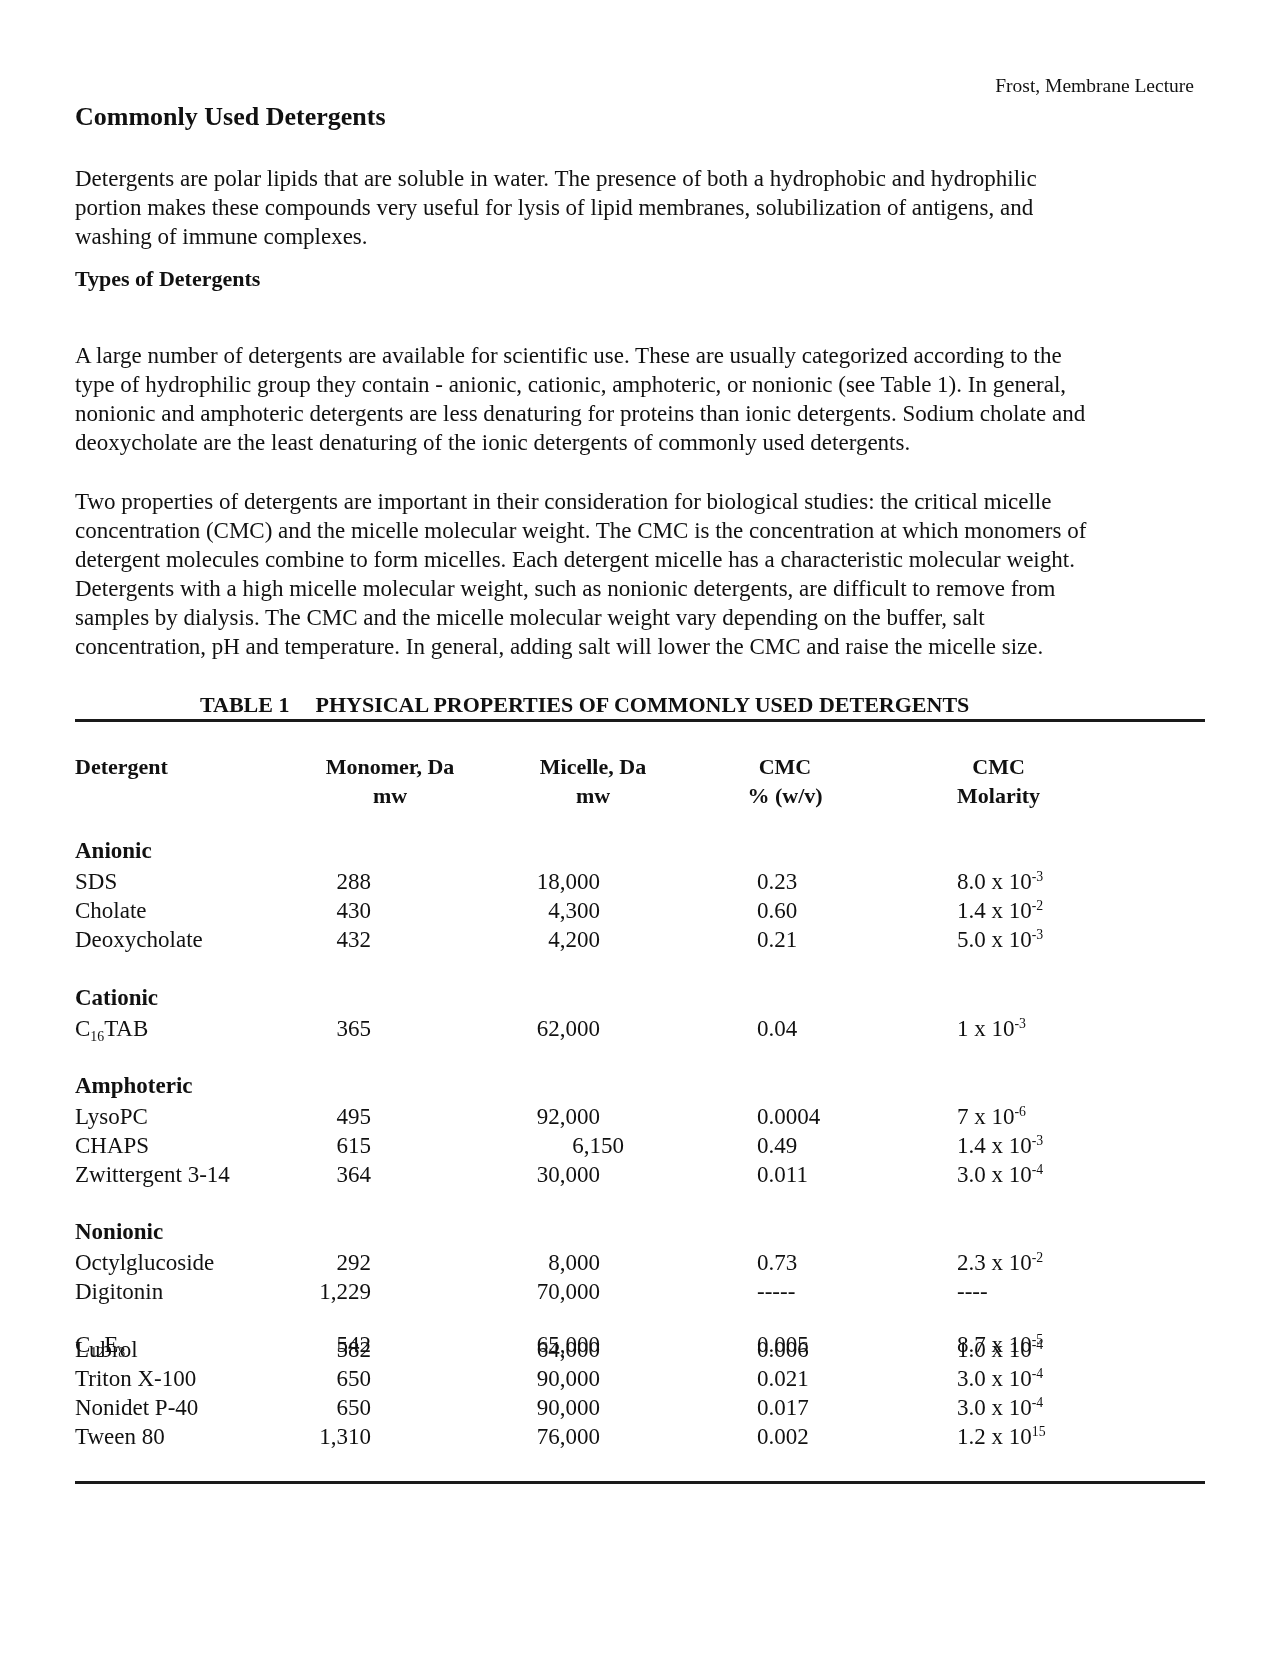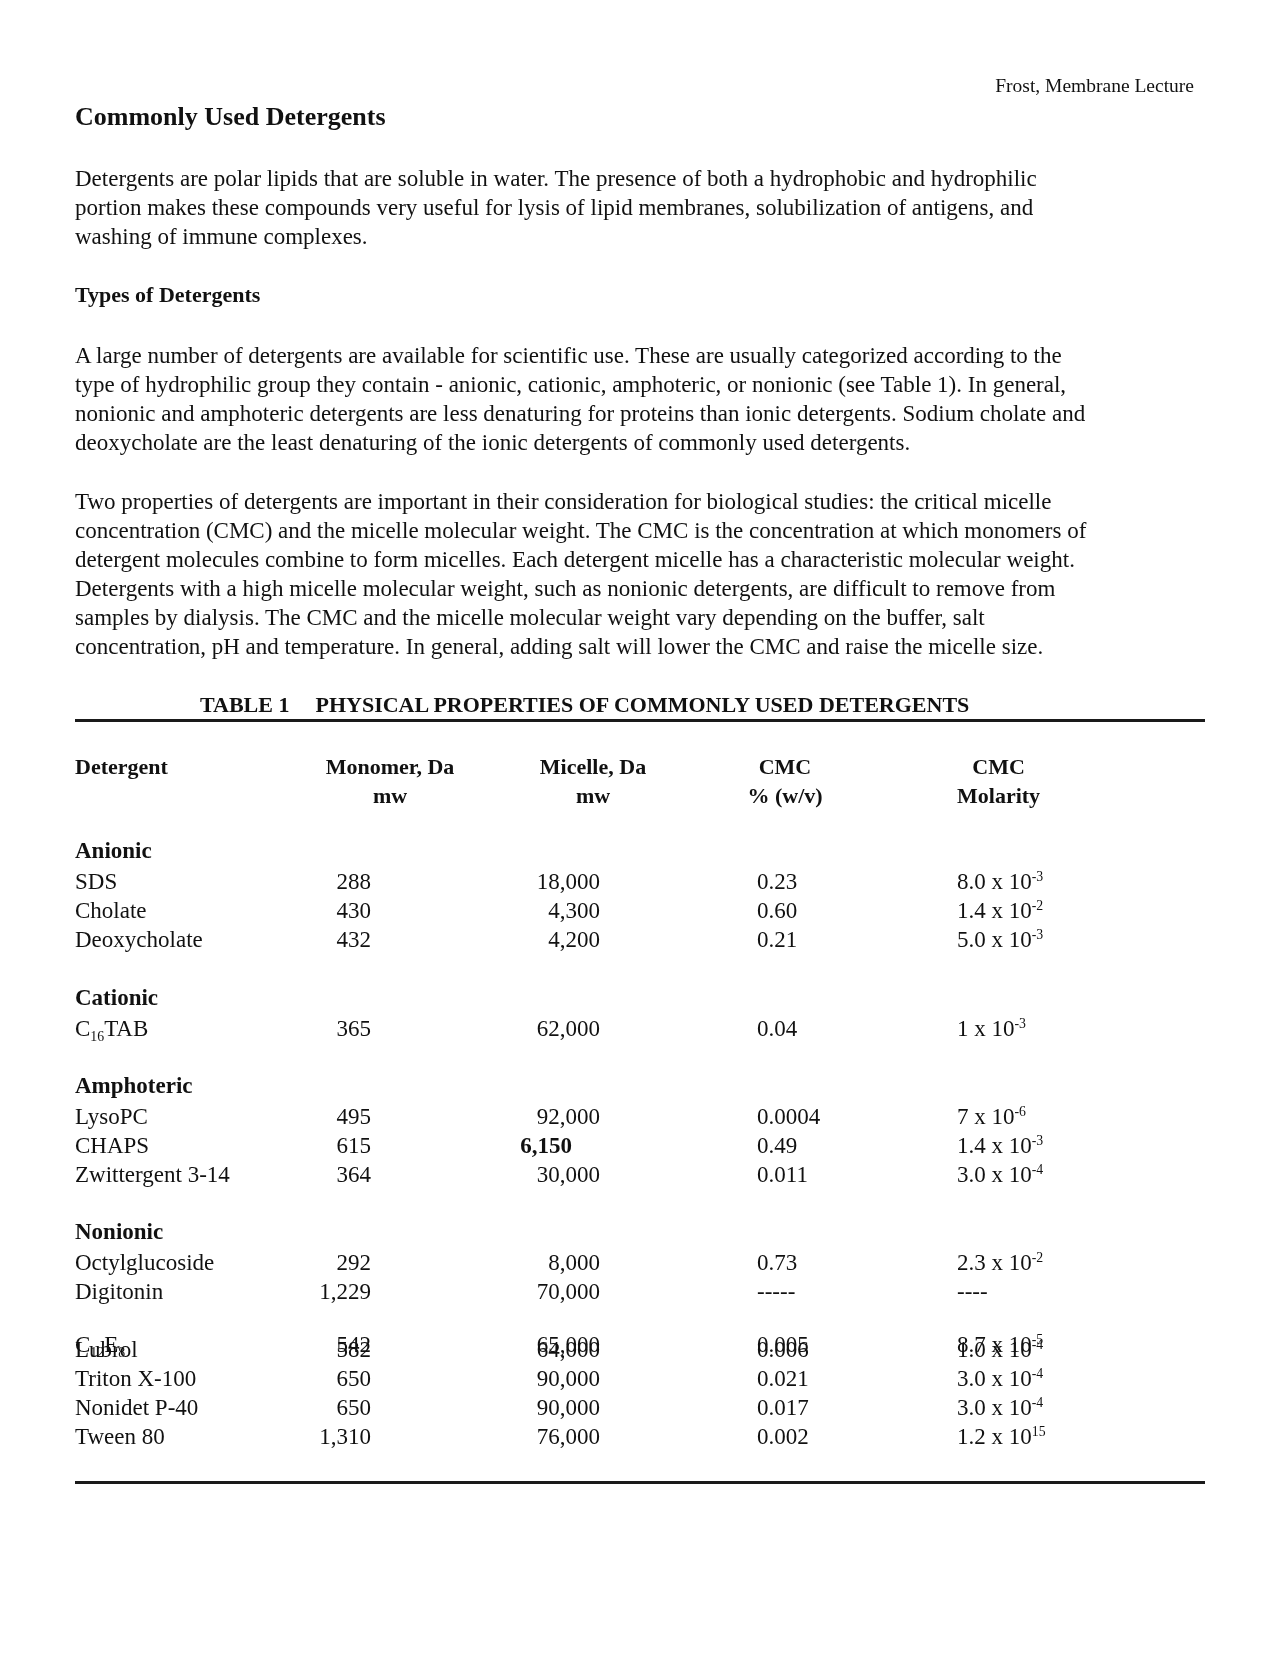--- a/index.html
+++ b/index.html
@@ -31,21 +31,21 @@
 <div class="abs running-head">Frost, Membrane Lecture</div>
 
 <div class="abs title">Commonly Used Detergents</div>
 
 <div class="abs para" style="top:164px">
   <span class="ln">Detergents are polar lipids that are soluble in water.  The presence of both a hydrophobic and hydrophilic</span>
   <span class="ln">portion makes these compounds very useful for lysis of lipid membranes, solubilization of antigens, and</span>
   <span class="ln">washing of immune complexes.</span>
 </div>
 
-<div class="abs subhead" style="top:282px">Types of Detergents</div>
+<div class="abs subhead" style="top:266px">Types of Detergents</div>
 
 <div class="abs para" style="top:341px">
   <span class="ln">A large number of detergents are available for scientific use.  These are usually categorized according to the</span>
   <span class="ln">type of hydrophilic group they contain - anionic, cationic, amphoteric, or nonionic (see Table 1).  In general,</span>
   <span class="ln">nonionic and amphoteric detergents are less denaturing for proteins than ionic detergents.  Sodium cholate and</span>
   <span class="ln">deoxycholate are the least denaturing of the ionic detergents of commonly used detergents.</span>
 </div>
 
 <div class="abs para" style="top:487px">
   <span class="ln">Two properties of detergents are important in their consideration for biological studies: the critical micelle</span>
@@ -120,21 +120,21 @@
 <div class="abs" style="top:1102px; left:0; width:1280px; height:29px;">
   <span class="abs cell" style="left:75px;">LysoPC</span>
   <span class="abs cell r" style="left:271px; width:100px;">495</span>
   <span class="abs cell r" style="left:500px; width:100px;">92,000</span>
   <span class="abs cell" style="left:757px;">0.0004</span>
   <span class="abs cell" style="left:957px;"><span>7 x 10</span><sup>-6</sup></span>
 </div>
 <div class="abs" style="top:1131px; left:0; width:1280px; height:29px;">
   <span class="abs cell" style="left:75px;">CHAPS</span>
   <span class="abs cell r" style="left:271px; width:100px;">615</span>
-  <span class="abs cell r" style="left:472px; width:100px;font-weight:bold;">6,150</span>
+  <span class="abs cell r" style="left:524px; width:100px;">6,150</span>
   <span class="abs cell" style="left:757px;">0.49</span>
   <span class="abs cell" style="left:957px;"><span>1.4 x 10</span><sup>-3</sup></span>
 </div>
 <div class="abs" style="top:1160px; left:0; width:1280px; height:29px;">
   <span class="abs cell" style="left:75px;">Zwittergent 3-14</span>
   <span class="abs cell r" style="left:271px; width:100px;">364</span>
   <span class="abs cell r" style="left:500px; width:100px;">30,000</span>
   <span class="abs cell" style="left:757px;">0.011</span>
   <span class="abs cell" style="left:957px;"><span>3.0 x 10</span><sup>-4</sup></span>
 </div>

